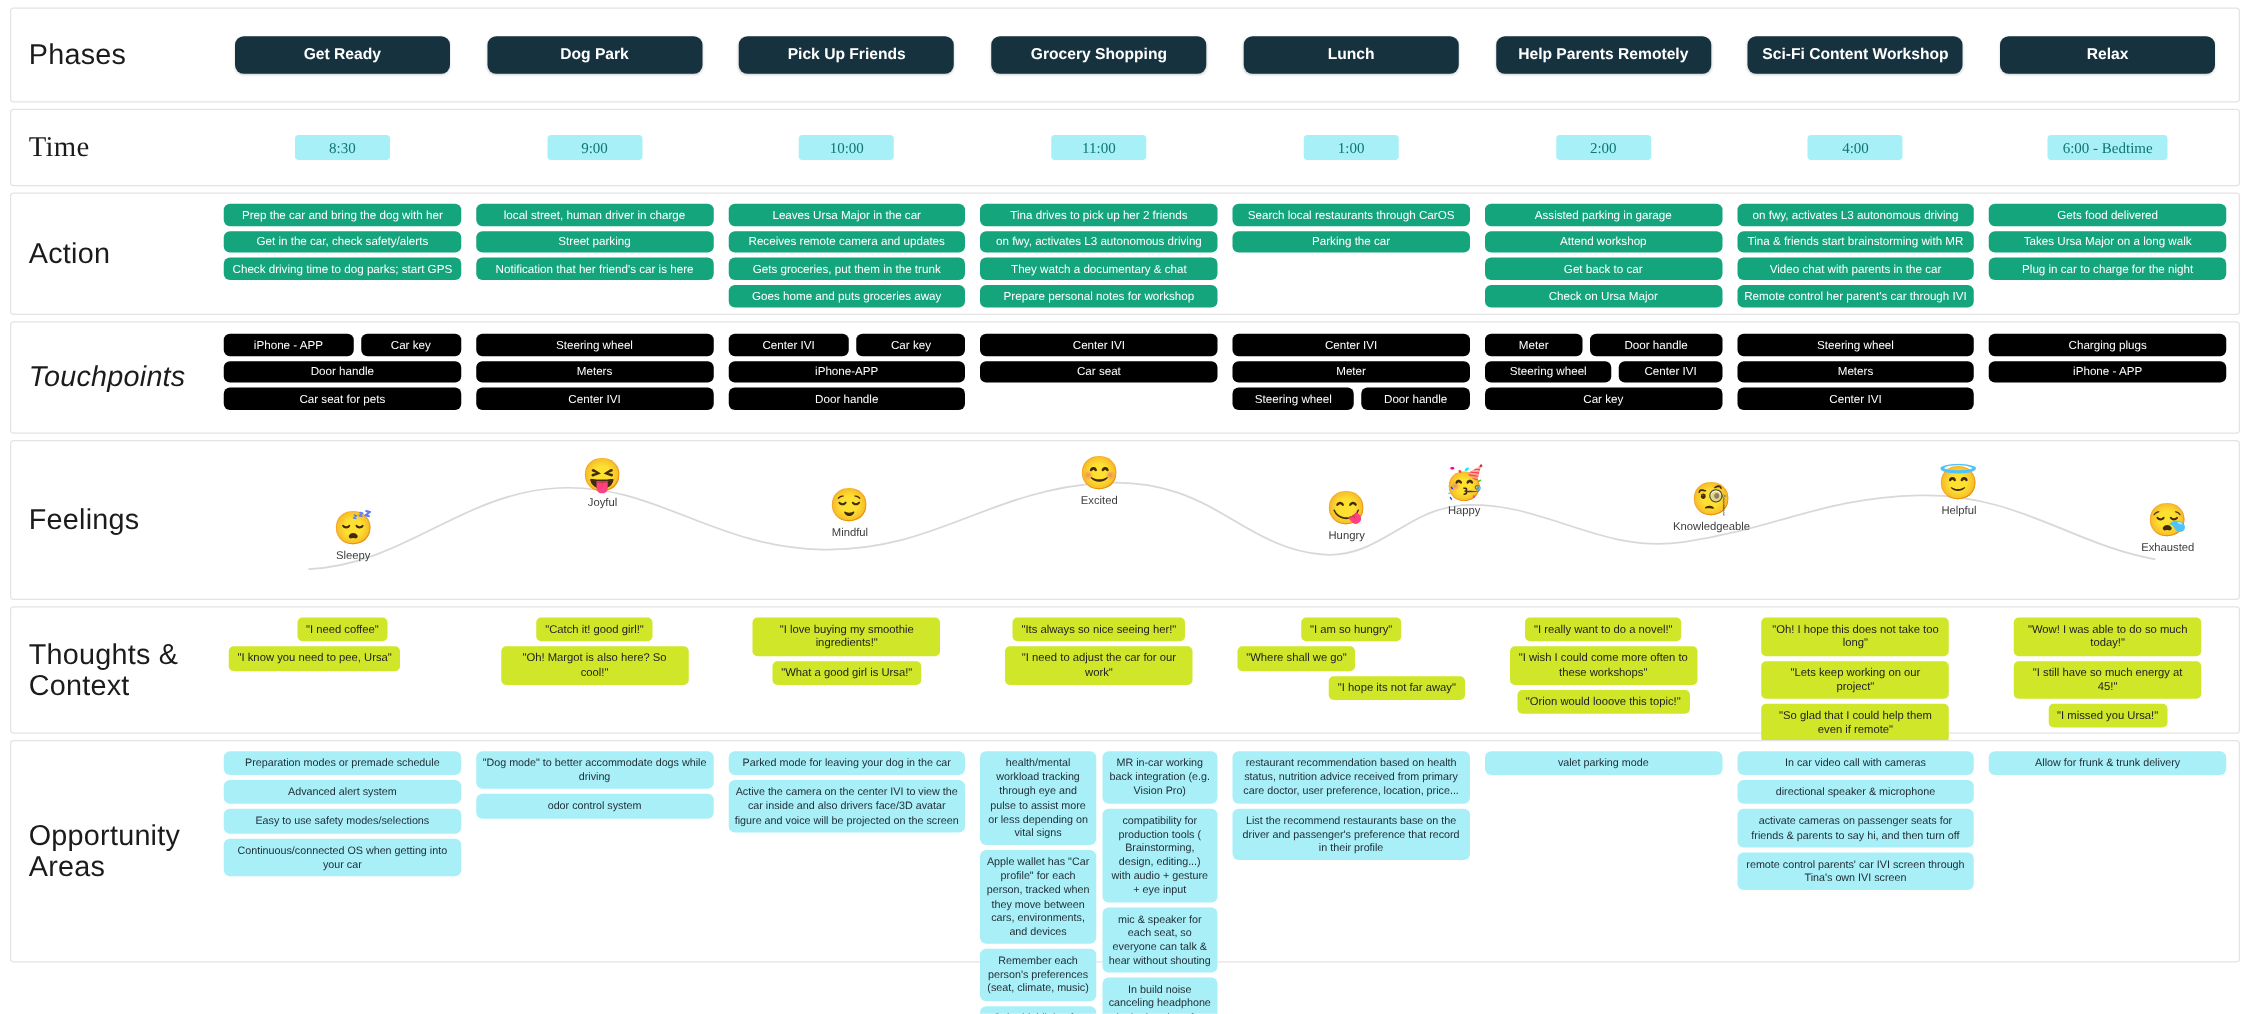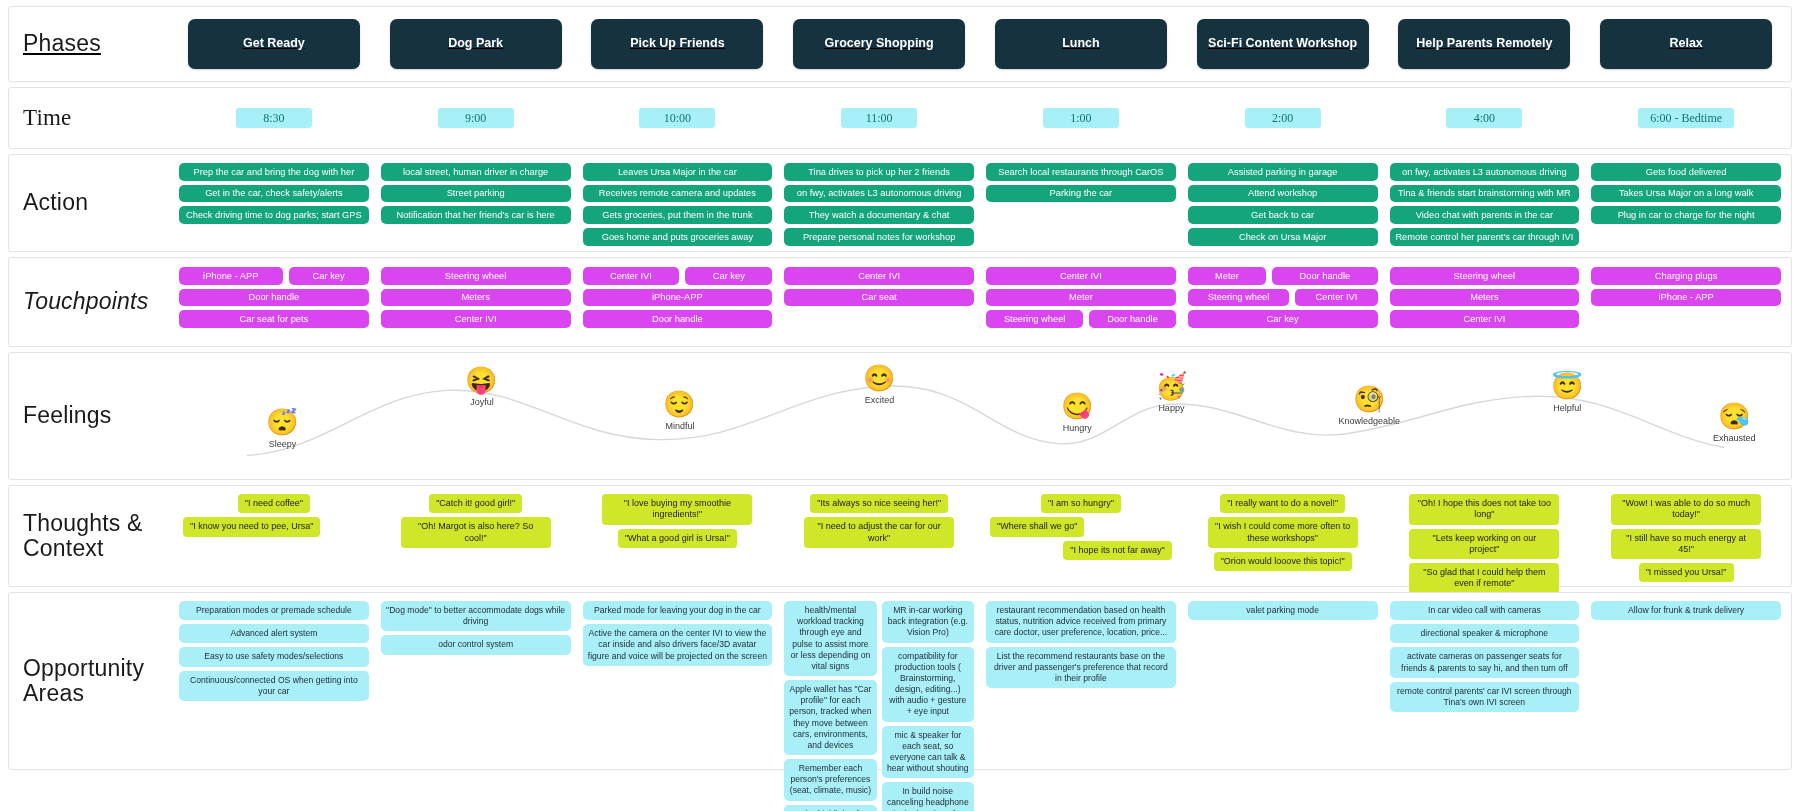--- a/index.html
+++ b/index.html
@@ -46,26 +46,26 @@
   }
   .cell {
     display: flex;
     flex-direction: column;
     align-items: center;
     gap: 4px;
     padding: 0 6px;
   }
 
   
-  .row-phases { height: 76px; text-decoration: underline; }
+  .row-phases { height: 76px; }
   .row-phases .cols { align-items: center; height: 100%; }
   .phase-chip {
     width: 100%;
     max-width: 172px;
-    height: 50px;
+    height: 30px;
     background: #16323f;
     color: #ffffff;
     border-radius: 7px;
     display: flex; align-items: center; justify-content: center;
     font-size: 12.5px;
     font-weight: 700;
     text-align: center;
     padding: 11px 6px;
     line-height: 1.1;
     box-shadow: 0 1px 2px rgba(0,0,0,.18);
@@ -103,21 +103,21 @@
   }
 
   
   .row-touch { height: 90px; }
   .row-touch .cols { padding-top: 9px; }
   .tp-line {
     display: flex; gap: 6px; width: 100%; justify-content: center;
   }
   .tp-chip {
     flex: 1 1 auto;
-    background: #d946ef;
+    background: #000000;
     color: #ffffff;
     border-radius: 5px;
     font-size: 9.3px;
     text-align: center;
     padding: 3.5px 4px;
     line-height: 1.15;
     white-space: nowrap;
     overflow: hidden;
     text-overflow: ellipsis;
   }
@@ -194,24 +194,24 @@
         <div class="cell">
           <div class="phase-chip">Pick Up Friends</div>
         </div>
         <div class="cell">
           <div class="phase-chip">Grocery Shopping</div>
         </div>
         <div class="cell">
           <div class="phase-chip">Lunch</div>
         </div>
         <div class="cell">
+          <div class="phase-chip">Help Parents Remotely</div>
+        </div>
+        <div class="cell">
           <div class="phase-chip">Sci-Fi Content Workshop</div>
-        </div>
-        <div class="cell">
-          <div class="phase-chip">Help Parents Remotely</div>
         </div>
         <div class="cell">
           <div class="phase-chip">Relax</div>
         </div>
       </div>
   </div>
 
   <div class="row row-time">
     <div class="row-label">Time</div>
     <div class="cols" id="time-cols">

